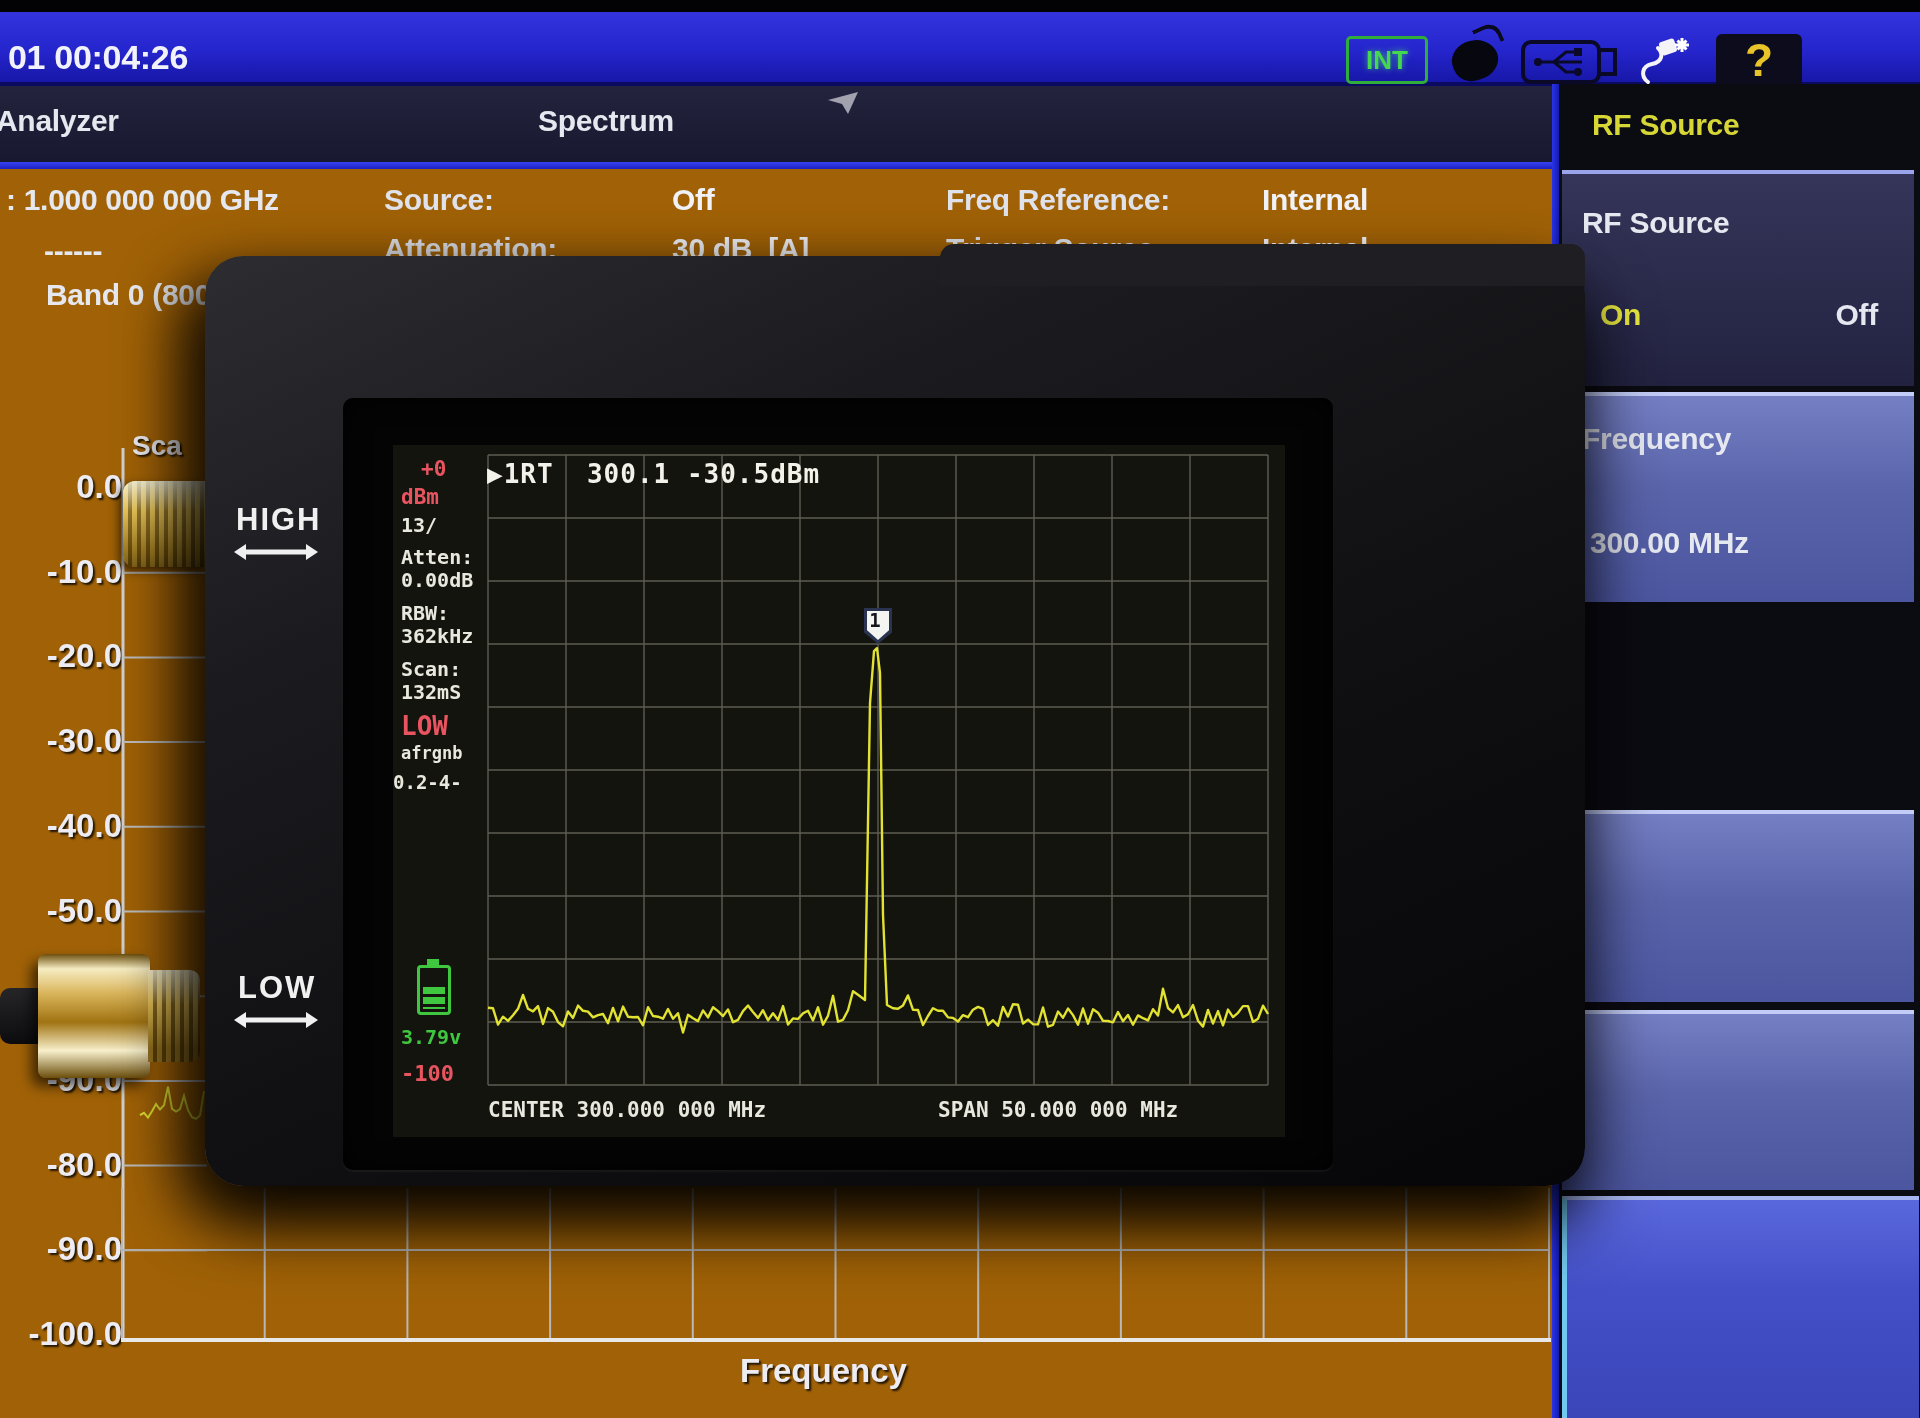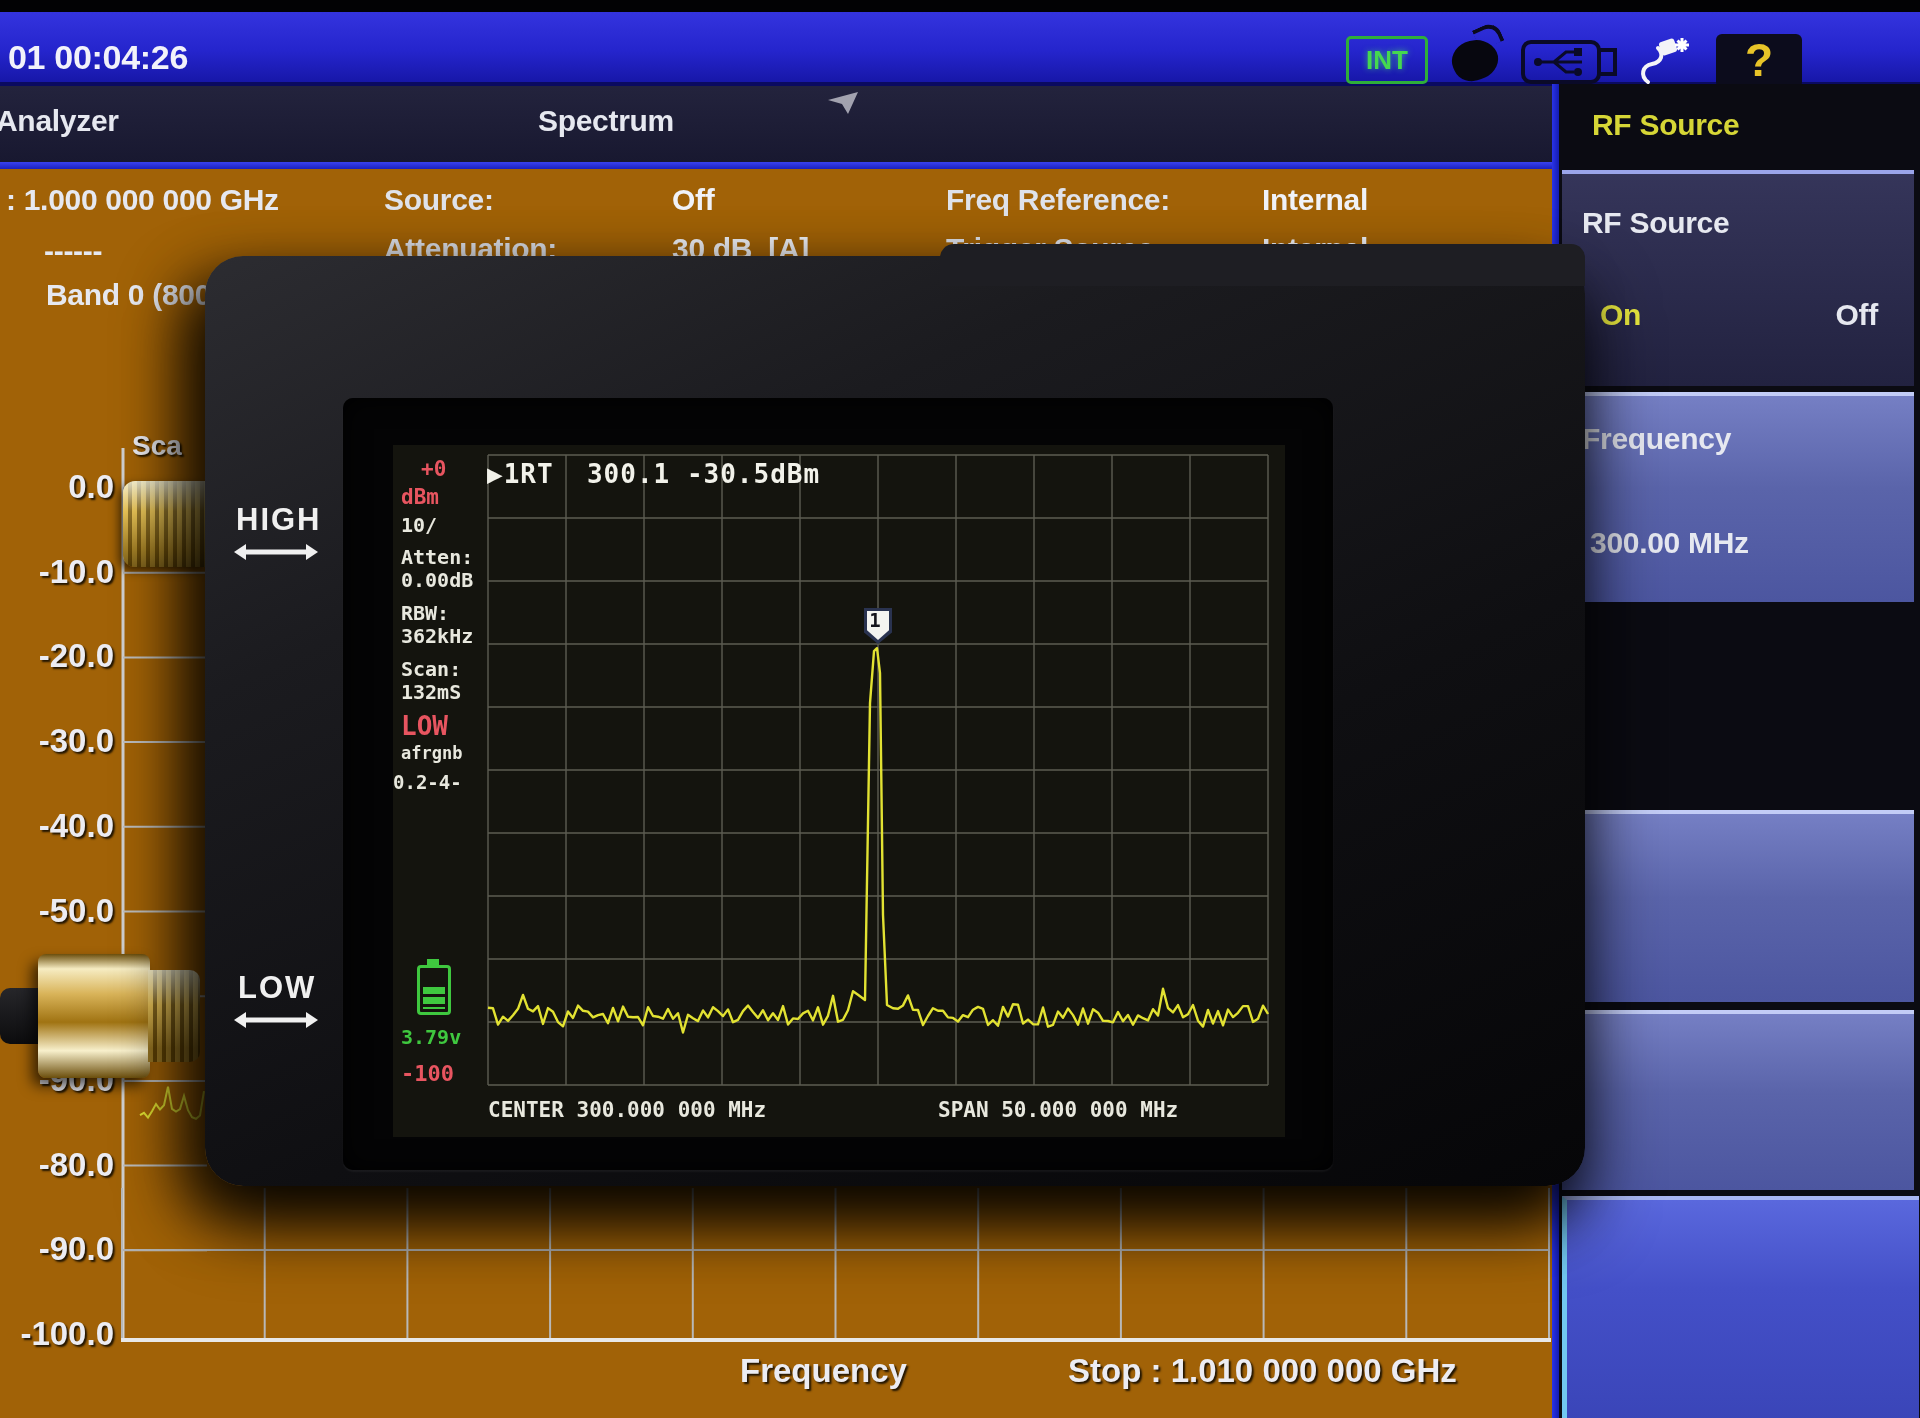--- a/index.html
+++ b/index.html
@@ -24,21 +24,21 @@
     color:#e8c428;font-size:46px;font-weight:bold;text-align:center;line-height:52px;}
   
   #menubar{left:0;top:86px;width:1920px;height:76px;background:linear-gradient(180deg,#23233d,#181830);}
   #mi-analyzer{left:-4px;top:104px;}
   #mi-spectrum{left:538px;top:104px;}
   #blue-line{left:0;top:162px;width:1556px;height:7px;background:linear-gradient(180deg,#3a42f0,#1a20c0);}
   
   .lbl{color:#dfe2ea;} .val{color:#f0f2f8;}
   
   .ylab{font-weight:bold;color:#ececf2;font-size:33px;width:100px;text-align:right;
-        text-shadow:2px 2px 2px rgba(0,0,0,.8);}
+        text-shadow:2px 2px 2px rgba(0,0,0,.8);margin-left:8px;}
   .xlab{font-weight:bold;color:#ececf2;font-size:33px;text-shadow:2px 2px 2px rgba(0,0,0,.8);white-space:pre;}
   
   #sma-high{left:123px;top:481px;width:84px;height:86px;z-index:20;border-radius:12px 0 0 12px;
     background:linear-gradient(180deg,rgba(255,255,235,.85) 0%,rgba(255,225,130,.25) 35%,rgba(100,70,5,.5) 80%,rgba(60,40,0,.6) 100%),
       repeating-linear-gradient(90deg,#e0b948 0 5px,#6e5210 5px 9px);
     box-shadow:-4px 4px 10px rgba(0,0,0,.6);}
   #sma-low{left:0;top:948px;width:212px;height:138px;z-index:20;}
   #cable{left:0;top:40px;width:54px;height:56px;background:linear-gradient(180deg,#26262a,#0c0c0e);border-radius:10px;}
   #hexbody{left:38px;top:6px;width:112px;height:124px;border-radius:8px;
     background:linear-gradient(180deg,#6b4e0c 0%,#f6ecc2 12%,#d9b45a 32%,#a07312 55%,#f8f0cc 78%,#6b4e0c 100%);
@@ -177,21 +177,20 @@
       <div class="abs ylab" style="left: 14px; top: 722.1px;">-30.0</div>
       <div class="abs ylab" style="left: 14px; top: 806.8px;">-40.0</div>
       <div class="abs ylab" style="left: 14px; top: 891.5px;">-50.0</div>
       <div class="abs ylab" style="left: 14px; top: 976.2px;">-60.0</div>
       <div class="abs ylab" style="left: 14px; top: 1060.9px;">-90.0</div>
       <div class="abs ylab" style="left: 14px; top: 1145.6px;">-80.0</div>
       <div class="abs ylab" style="left: 14px; top: 1230.3px;">-90.0</div>
       <div class="abs ylab" style="left: 14px; top: 1315px;">-100.0</div>
     </div>
   <div class="abs xlab" style="left:740px;top:1352px">Frequency</div>
-  <div class="abs xlab" style="left:1068px;top:1352px">Stop : 1.010 000 000 GHz</div>
 
   <div id="sidebar" class="abs">
     <div id="divider"></div>
     <div id="cell-hdr" class="cell">
       <div id="hdr-label" class="uit">RF Source</div>
     </div>
     <div id="cell-src" class="cell">
       <div class="uit" style="left:20px;top:32px">RF Source</div>
       <div class="uit" style="left:38px;top:124px;color:#e6e63e">On</div>
       <div class="uit" style="right:36px;top:124px">Off</div>
@@ -255,21 +254,21 @@
         <line x1="0" y1="504" x2="780" y2="504" stroke="#5c5c52" stroke-width="1.4"></line>
         <line x1="0" y1="567" x2="780" y2="567" stroke="#5c5c52" stroke-width="1.4"></line>
         <line x1="0" y1="630" x2="780" y2="630" stroke="#5c5c52" stroke-width="1.4"></line>
         <polyline points="0,552.7 5,553.3 10,569.6 15,561.7 20,565.9 25,560.2 30,553.8 35,540.0 40,553.8 45,556.4 50,551.1 55,568.9 60,553.1 65,556.8 70,567.1 75,571.3 80,556.5 85,562.9 90,550.6 95,555.8 100,556.6 105,562.4 110,560.1 115,559.0 120,568.2 125,552.9 130,566.3 135,551.6 140,561.8 145,562.2 150,562.0 155,570.3 160,552.2 165,561.0 170,561.7 175,563.7 180,554.0 185,563.8 190,558.2 195,577.5 200,559.8 205,563.3 210,566.1 215,555.4 220,562.4 225,552.2 230,556.1 235,561.1 240,554.4 245,567.2 250,564.8 255,556.1 260,550.5 265,557.0 270,562.9 275,555.2 280,565.3 285,558.2 290,565.0 295,551.1 300,569.5 305,563.4 310,564.0 315,558.4 320,555.8 325,565.4 330,552.3 335,569.7 340,560.8 345,540.8 350,566.7 355,564.8 360,555.3 365,536.2 370,539.8 377,545.0 382,248.2 386,196.2 389,193.2 392,218.2 395,460.0 399,550.0 405,553.3 410,553.8 415,550.4 420,540.4 425,554.9 430,555.0 435,570.0 440,561.0 445,553.2 450,555.7 455,555.7 460,562.4 465,562.9 470,566.4 475,560.1 480,562.2 485,554.7 490,551.9 495,553.9 500,570.0 505,565.2 510,570.8 515,551.9 520,561.6 525,549.2 530,549.7 535,568.5 540,564.6 545,569.2 550,569.4 555,552.5 560,571.7 565,569.9 570,556.6 575,562.7 580,553.5 585,560.1 590,569.7 595,553.5 600,568.7 605,554.3 610,557.7 615,565.8 620,566.0 625,567.3 630,557.0 635,566.2 640,560.0 645,569.7 650,560.4 655,563.2 660,565.4 665,554.2 670,560.5 675,533.7 680,553.0 685,557.4 690,550.1 695,562.3 700,559.2 705,550.0 710,565.7 715,571.6 720,554.9 725,568.6 730,556.1 735,570.3 740,554.6 745,562.1 750,557.8 755,551.1 760,551.1 765,566.9 770,563.7 775,550.7 780,559.0" fill="none" stroke="#e2e232" stroke-width="2.4" stroke-linejoin="round"></polyline>
       </svg>
 
     <div id="mkline" class="lt"><span>▶</span><span>1RT</span>  <span>300.1</span> <span>-30.5dBm</span></div>
 
     <div class="lt red" style="left:28px;top:12px;font-size:21px">+0</div>
     <div class="lt red" style="left:8px;top:40px;font-size:21px">dBm</div>
-    <div class="lt" style="left:8px;top:68px">10/</div>
+    <div class="lt" style="left:8px;top:68px">13/</div>
     <div class="lt" style="left:8px;top:100px">Atten:</div>
     <div class="lt" style="left:8px;top:123px">0.00dB</div>
     <div class="lt" style="left:8px;top:156px">RBW:</div>
     <div class="lt" style="left:8px;top:179px">362kHz</div>
     <div class="lt" style="left:8px;top:212px">Scan:</div>
     <div class="lt" style="left:8px;top:235px">132mS</div>
     <div class="lt red" style="left:8px;top:266px;font-size:26px">LOW</div>
     <div class="lt" style="left:8px;top:298px;font-size:17px">afrgnb</div>
     <div class="lt" style="left:0;top:326px;font-size:19px">0.2-4-</div>
 

